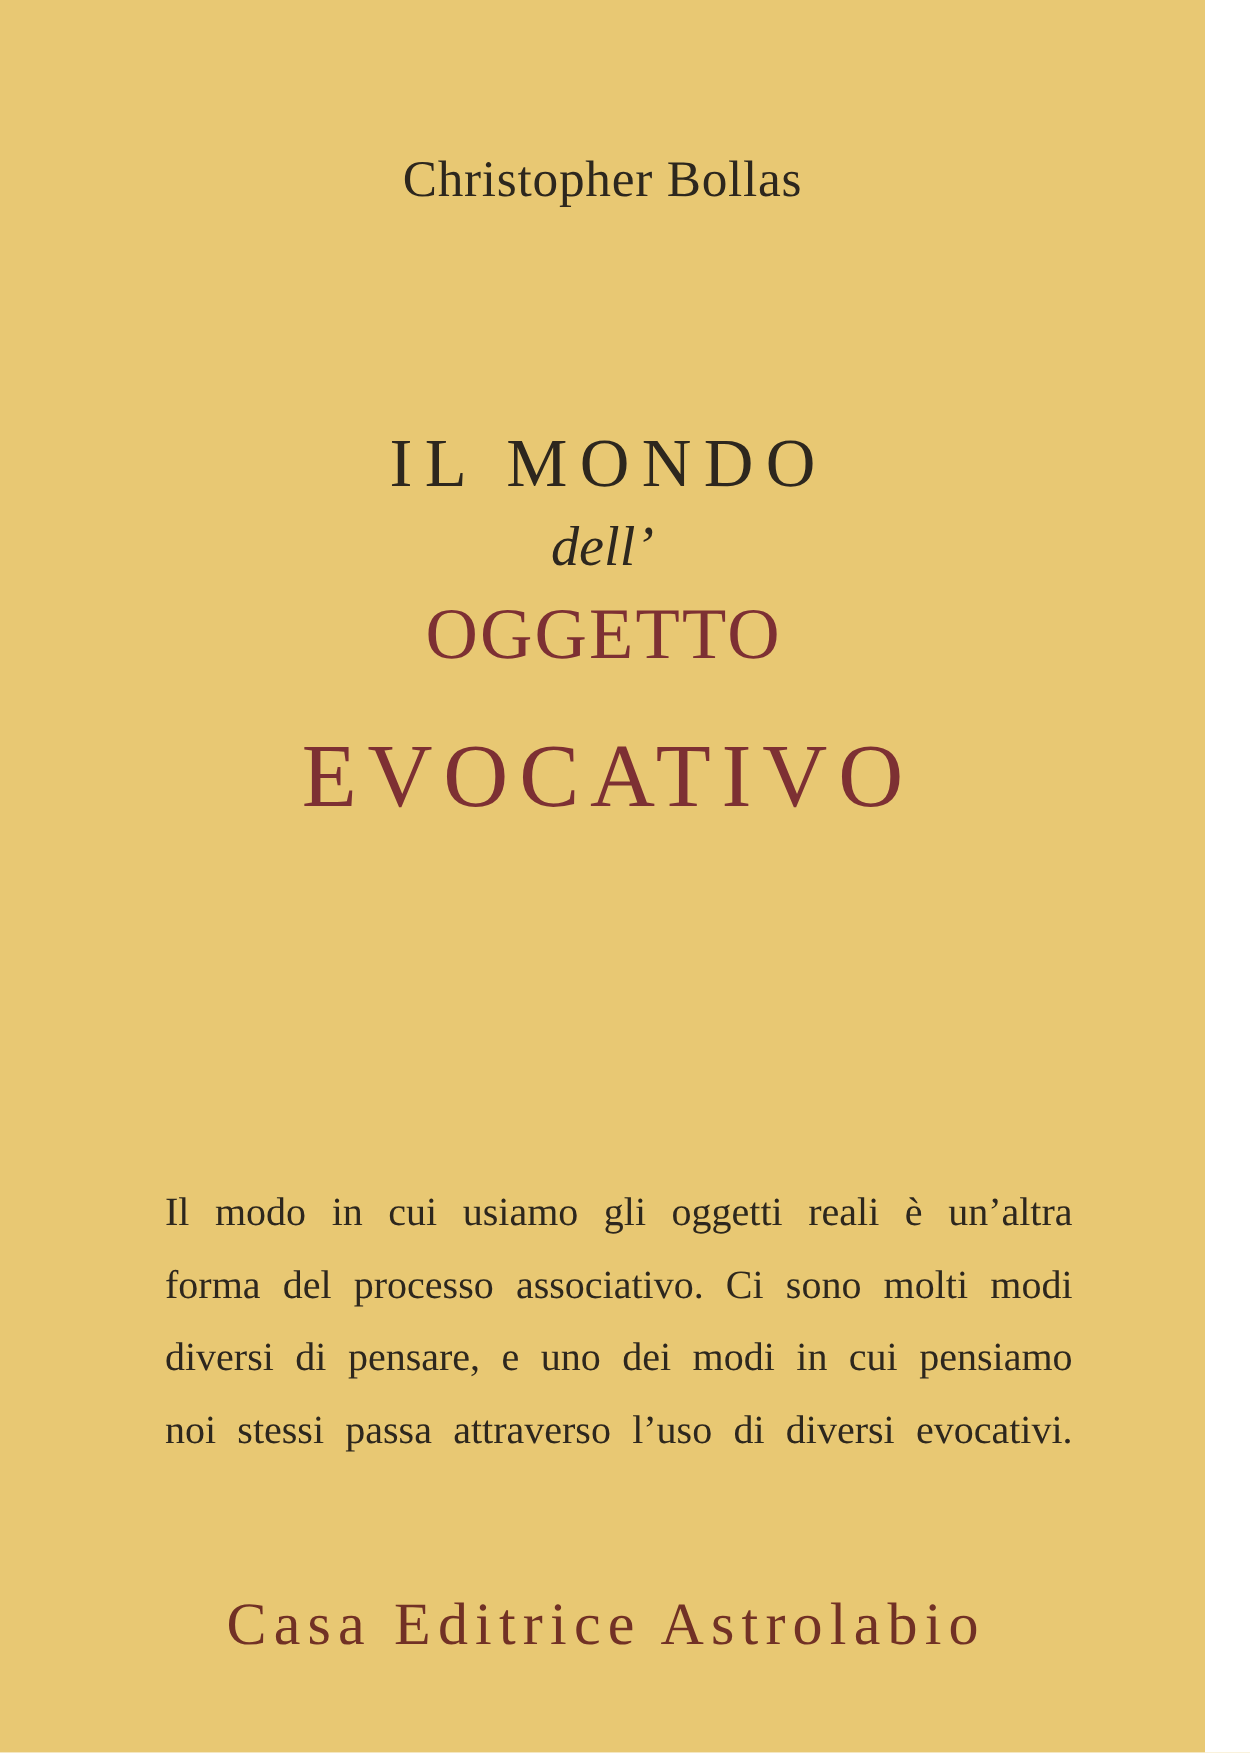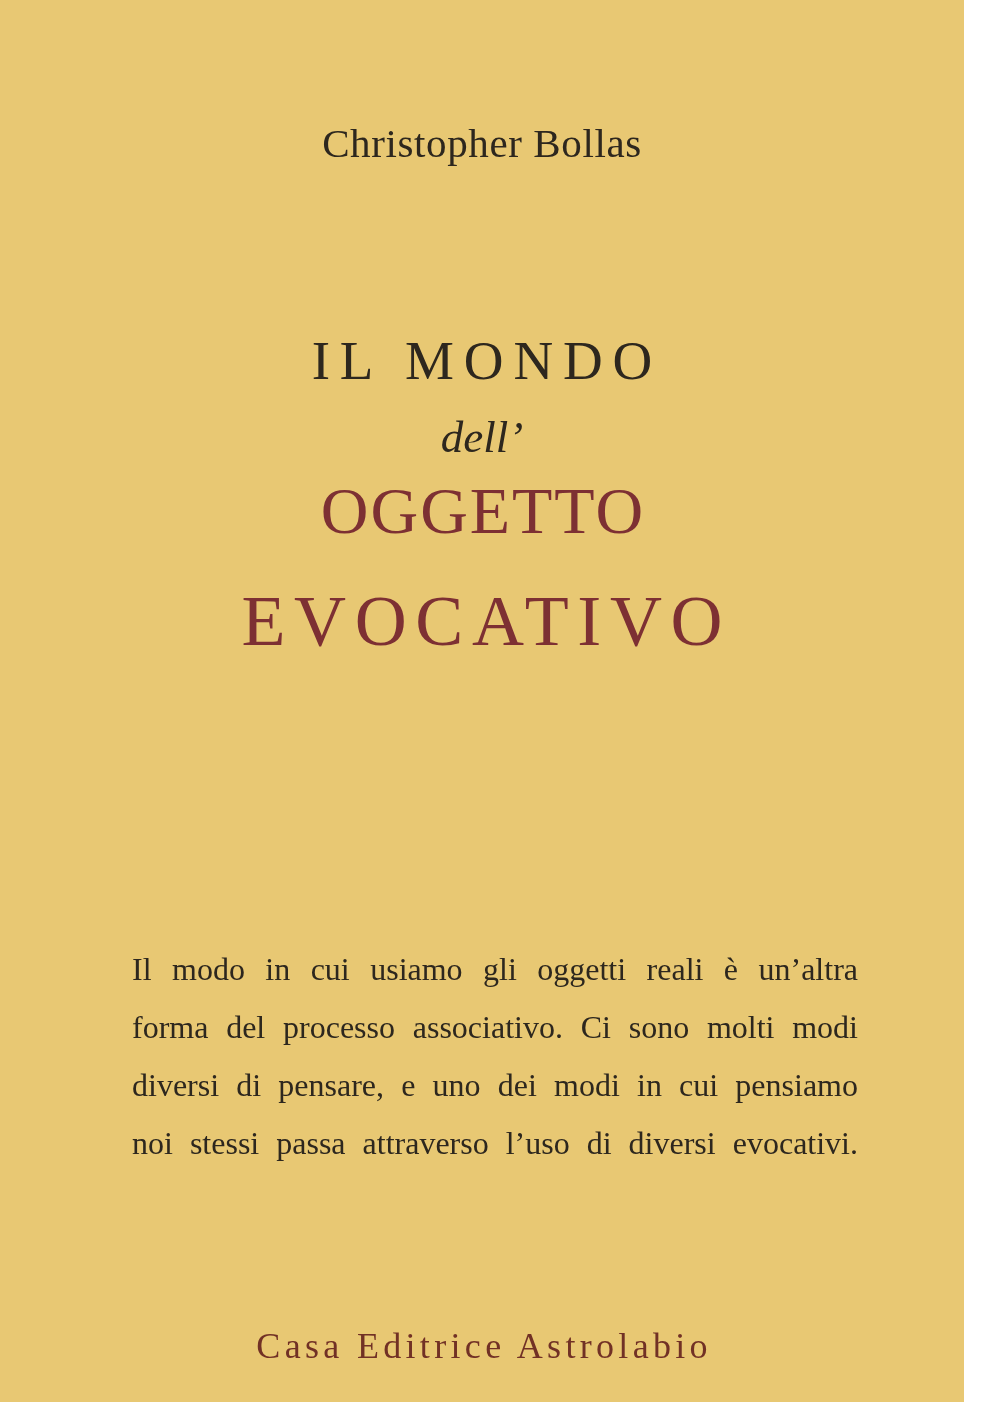--- a/index.html
+++ b/index.html
@@ -29,36 +29,36 @@
     line-height: 1;
     white-space: nowrap;
   }
   .author {
     top: 123px;
     font-size: 41px;
     letter-spacing: 0.015em;
     color: var(--ink);
   }
   .title-main {
-    top: 333px;
+    top: 343px;
     font-size: 55px;
     letter-spacing: 0.18em;
     text-indent: 0.18em;
     color: var(--ink);
   }
   .title-dell {
     top: 415px;
     font-size: 45px;
     font-style: italic;
     color: var(--ink);
     text-align: center;
   }
   .title-oggetto {
     top: 478px;
-    font-size: 66px;
+    font-size: 58px;
     letter-spacing: 0.03em;
     text-indent: 0.03em;
     color: var(--title-red);
   }
   .title-evocativo {
     top: 585px;
     font-size: 72px;
     letter-spacing: 0.12em;
     text-indent: 0.12em;
     color: var(--title-red);
@@ -71,22 +71,22 @@
     font-size: 32px;
     line-height: 35px;
     color: var(--ink);
   }
   .blurb-line {
     text-align: justify;
     text-align-last: justify;
     margin-top: 23px;
   }
   .publisher {
-    top: 1328px;
-    font-size: 36px;
+    top: 1276px;
+    font-size: 48px;
     letter-spacing: 0.12em;
     text-indent: 0.12em;
     color: var(--publisher-red);
   }
 </style>
 </head>
 <body>
 
 <div class="cover">
 

